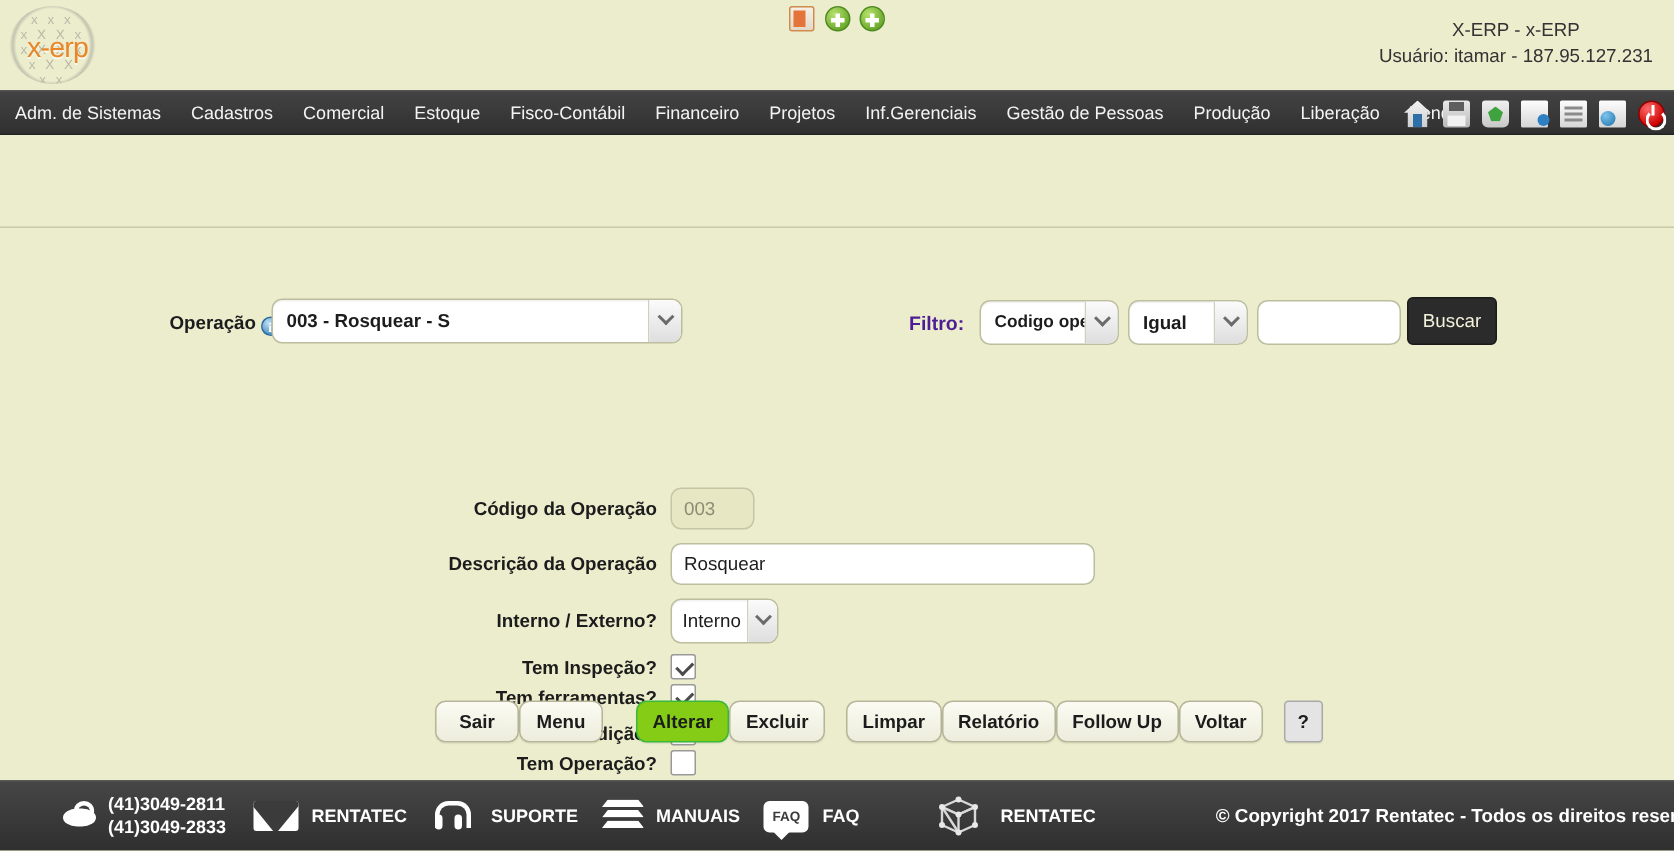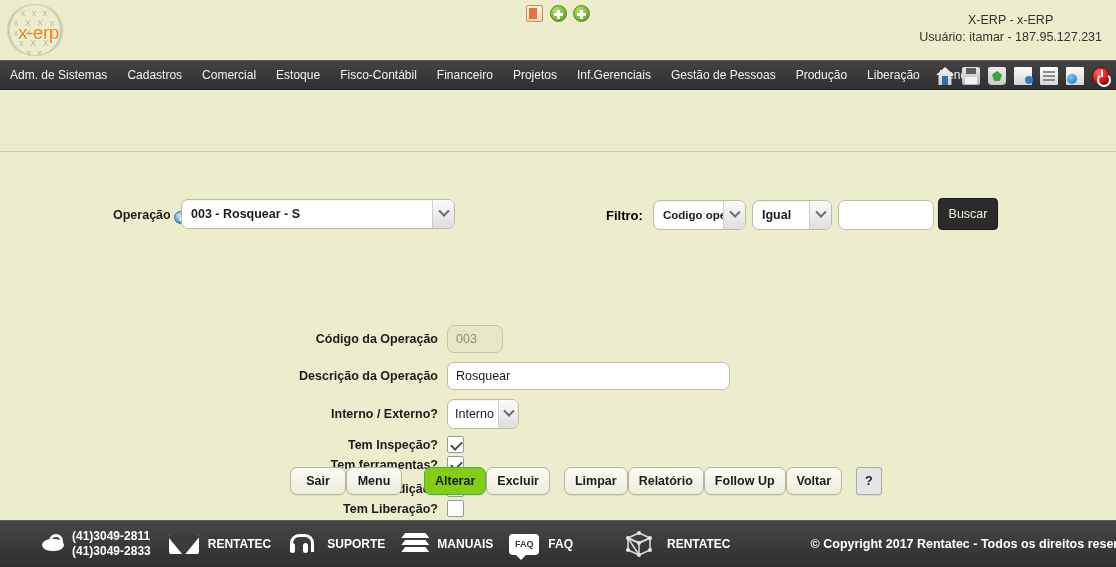--- a/index.html
+++ b/index.html
@@ -184,21 +184,21 @@
     display:flex; align-items:center; justify-content:center;
   }
   .chev {
     width:8px; height:8px;
     border-right:2px solid #6b6b6b;
     border-bottom:2px solid #6b6b6b;
     transform:rotate(45deg) translate(-2px,-2px);
   }
 
   #sel-operacao { position:absolute; left:181px; top:109px; width:274px; }
-  .lbl-filtro { position:absolute; left:606px; top:118px; font-size:13px; font-weight:bold; color:#000000; }
+  .lbl-filtro { position:absolute; left:606px; top:118px; font-size:13px; font-weight:bold; color:#4c1d95; }
   #sel-filtro-campo { position:absolute; left:653px; top:110px; width:93px; }
   #sel-filtro-campo .val{ font-size:11.5px; }
   #sel-filtro-cond { position:absolute; left:752px; top:110px; width:80px; }
   #filtro-input {
     position:absolute; left:838px; top:110px; width:96px; height:30px;
     border:1px solid #bdbda0; border-radius:7px; background:#fff;
     font-size:12.5px; padding:0 7px; font-family:"Liberation Sans", sans-serif;
     outline:none;
   }
   #btn-buscar {
@@ -453,21 +453,21 @@
   </div>
   <div class="cbrow" id="cb-ferramentas">
     <span class="flabel-abs">Tem ferramentas?</span>
     <span class="cbox checked"></span>
   </div>
   <div class="cbrow" id="cb-medicao">
     <span class="flabel-abs">Tem Medição?</span>
     <span class="cbox checked"></span>
   </div>
   <div class="cbrow" id="cb-liberacao">
-    <span class="flabel-abs">Tem Liberação?</span>
+    <span class="flabel-abs">Tem Operação?</span>
     <span class="cbox"></span>
   </div>
 
   <div class="frow" id="r-imagem">
     <span class="flabel-abs" style="top:8px;">Imagem da Operação</span>
     <div class="filebox">
       <button class="filebtn">Selecionar arquivo...</button>
       <span class="filename">Nenhum arquivo selecionado.</span>
     </div>
   </div>

